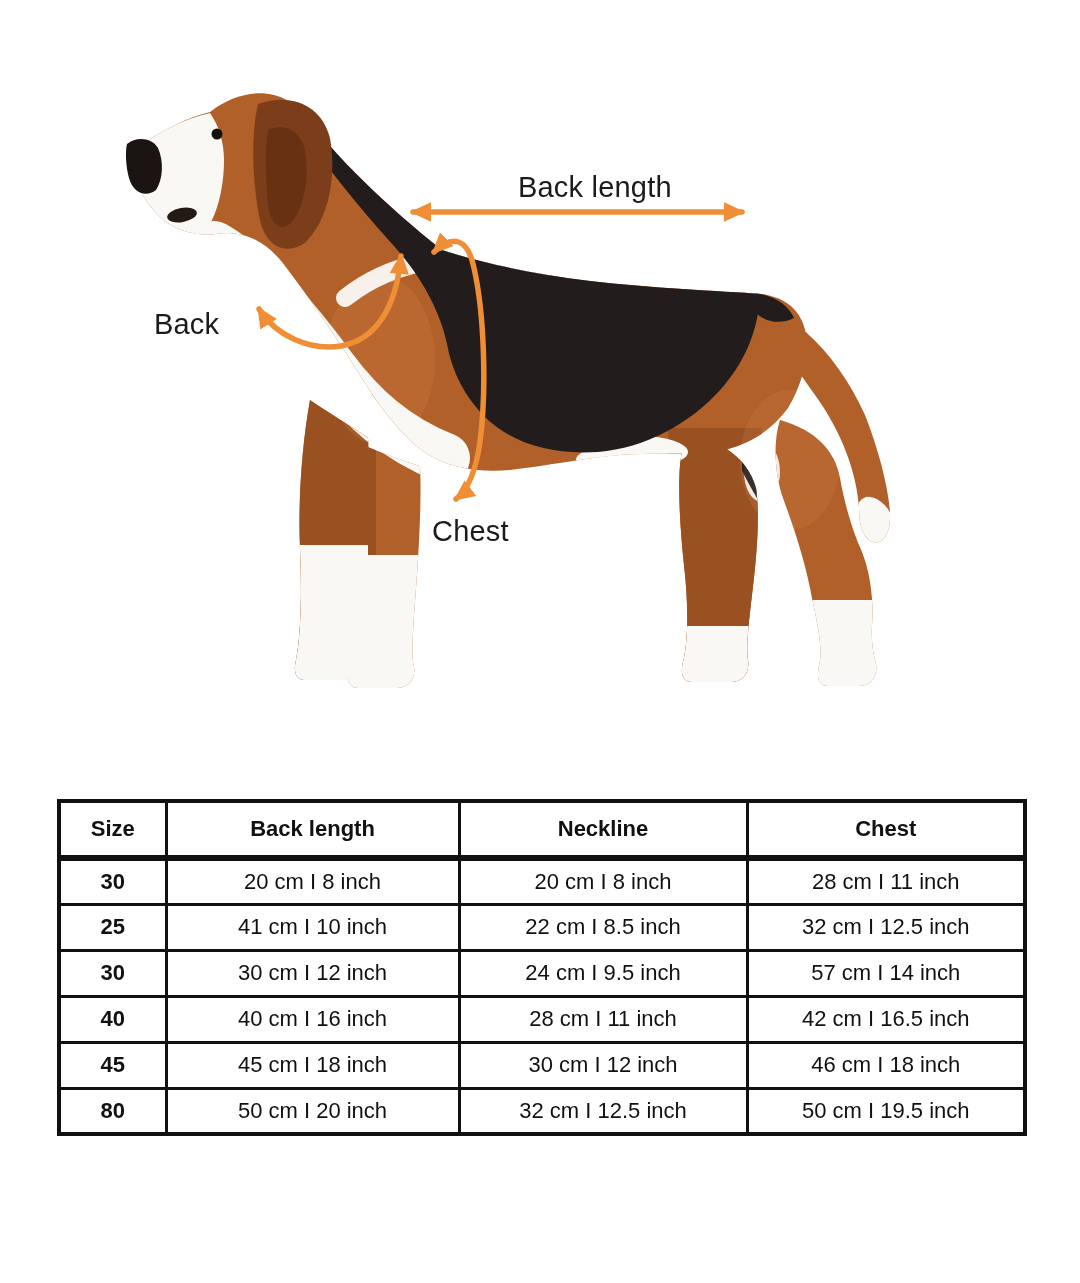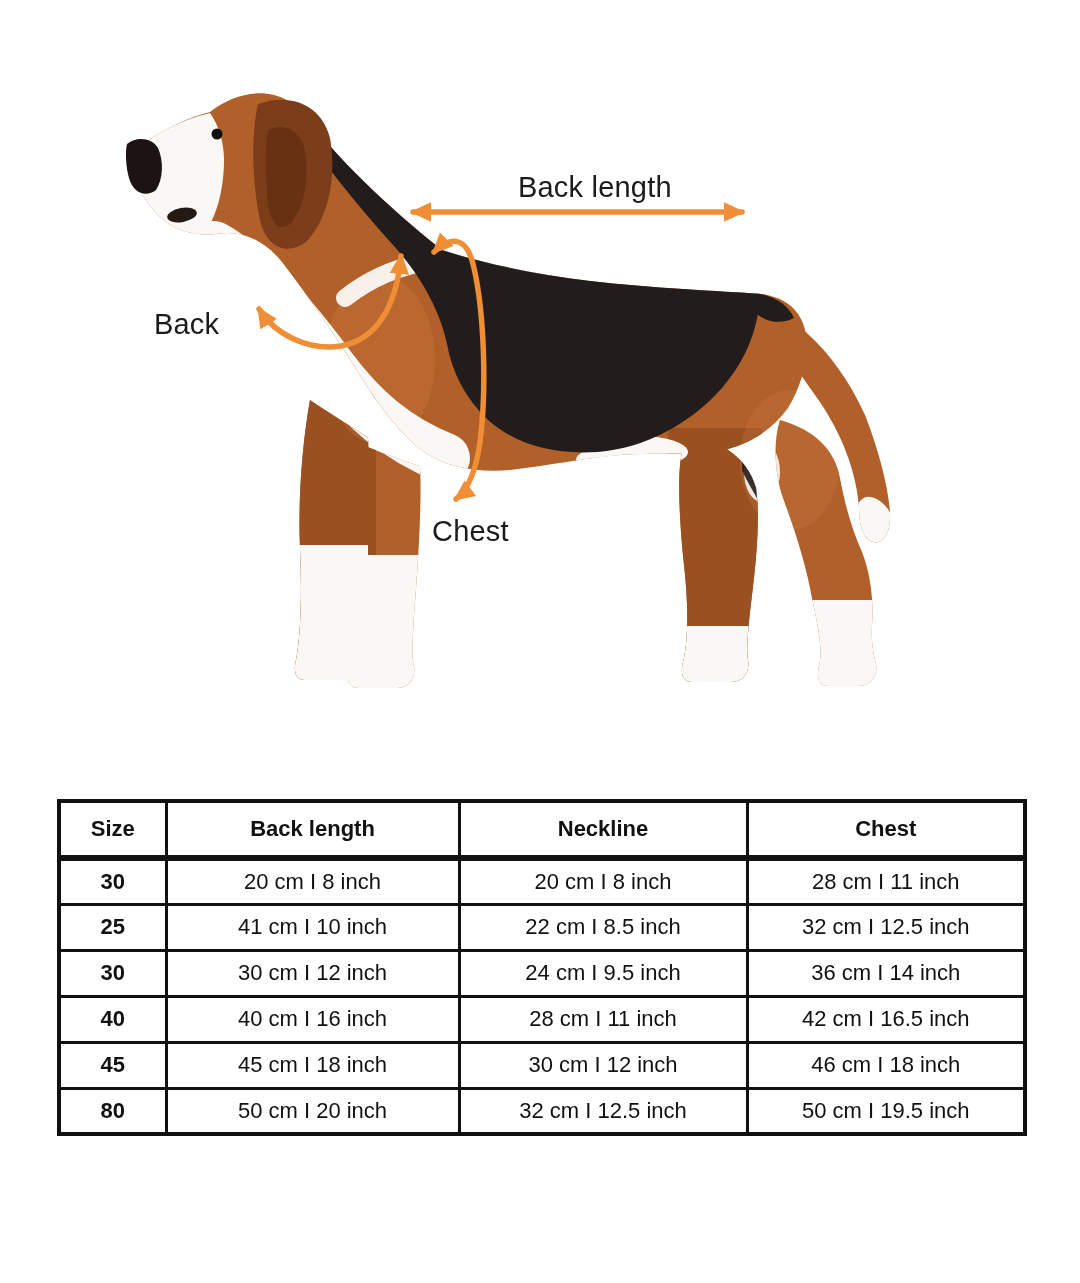--- a/index.html
+++ b/index.html
@@ -123,21 +123,21 @@
       <tr>
         <td class="size-col">25</td>
         <td>41 cm I 10 inch</td>
         <td>22 cm I 8.5 inch</td>
         <td>32 cm I 12.5 inch</td>
       </tr>
       <tr>
         <td class="size-col">30</td>
         <td>30 cm I 12 inch</td>
         <td>24 cm I 9.5 inch</td>
-        <td>36 cm I 14 inch</td>
+        <td>57 cm I 14 inch</td>
       </tr>
       <tr>
         <td class="size-col">40</td>
         <td>40 cm I 16 inch</td>
         <td>28 cm I 11 inch</td>
         <td>42 cm I 16.5 inch</td>
       </tr>
       <tr>
         <td class="size-col">45</td>
         <td>45 cm I 18 inch</td>

